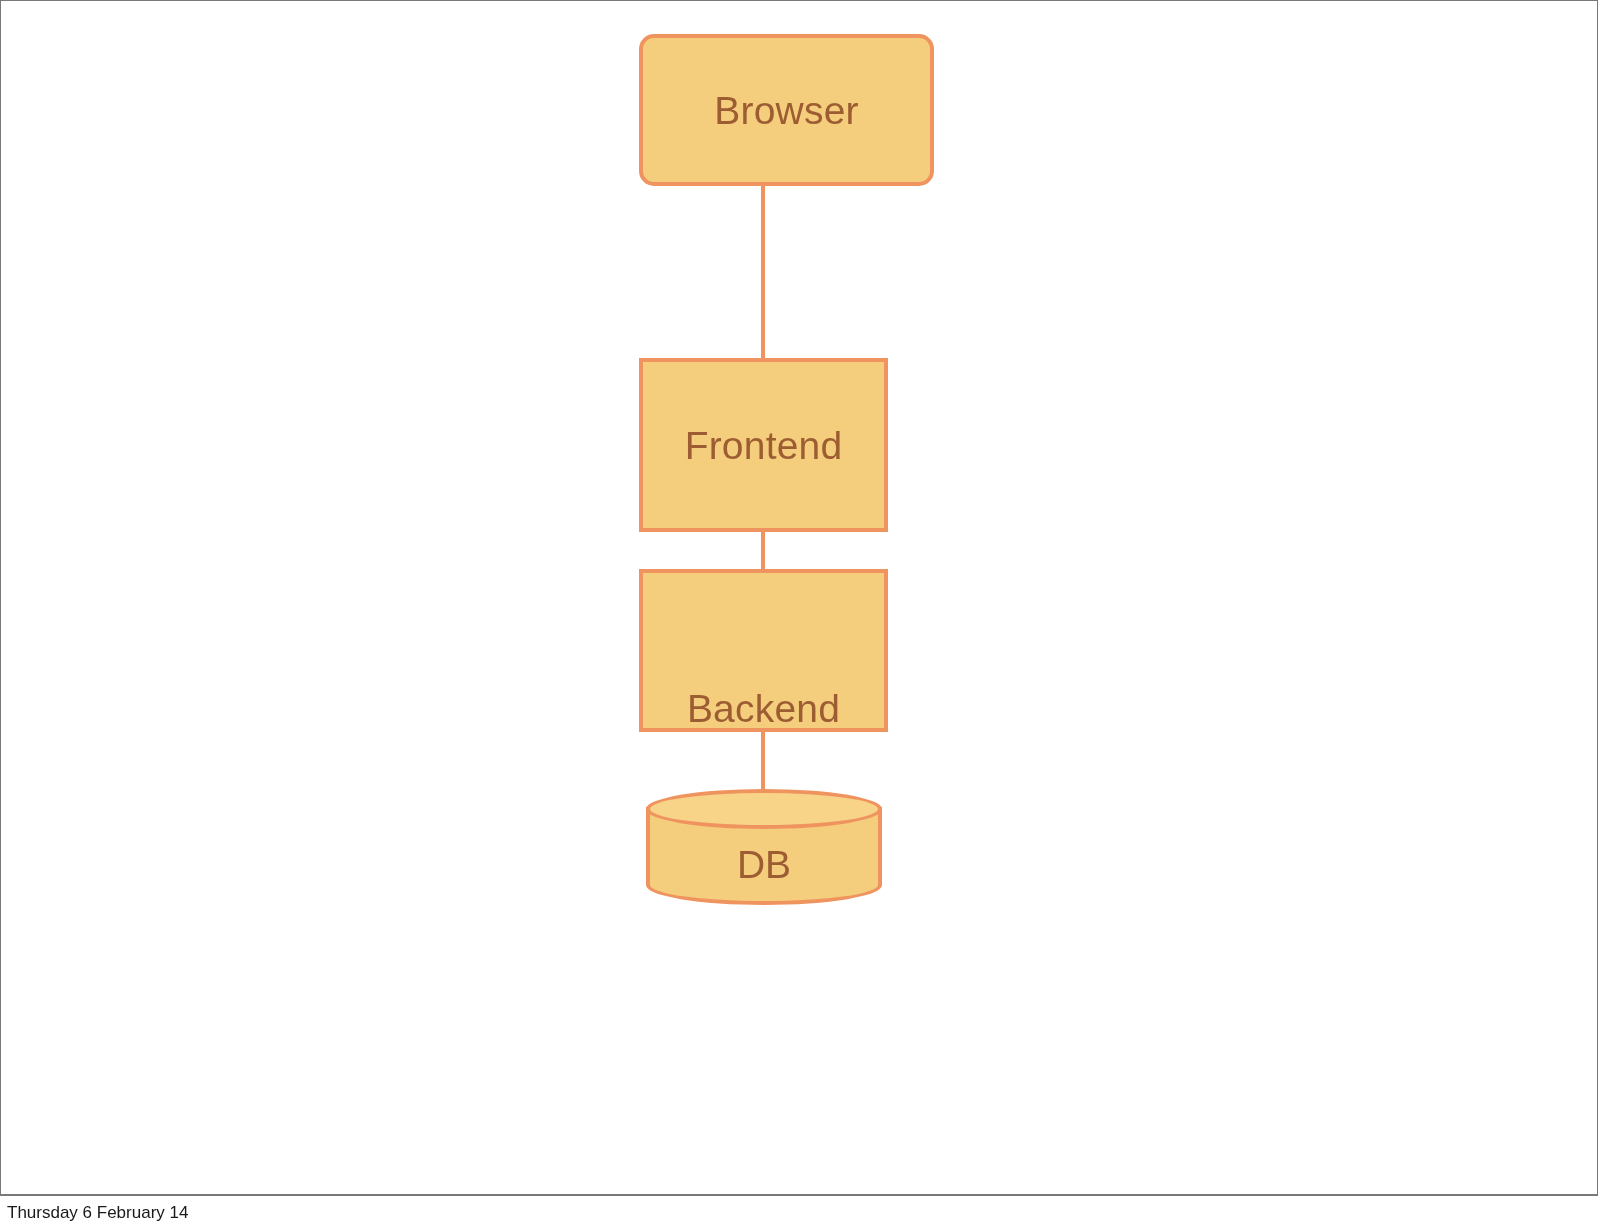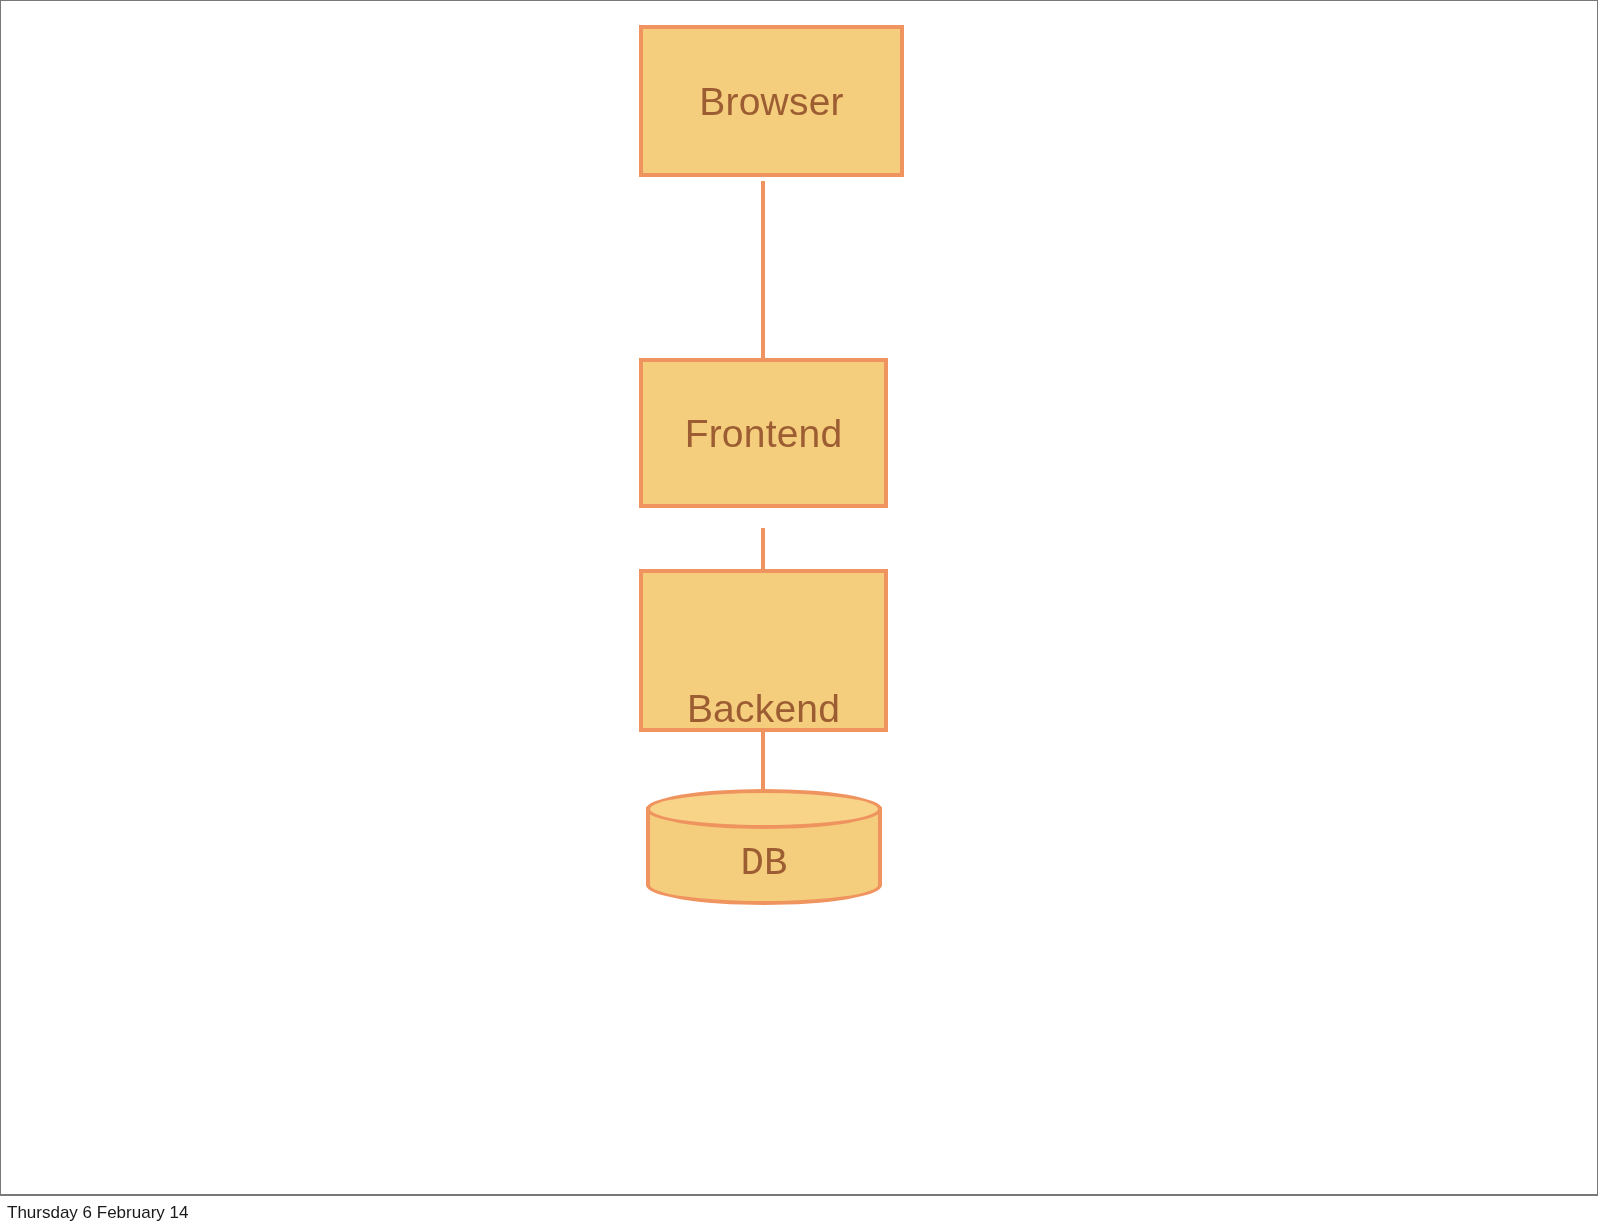--- a/index.html
+++ b/index.html
@@ -56,22 +56,22 @@
   }
   .node-label {
     color: #9c5d33;
     font-size: 39px;
     font-weight: 400;
     letter-spacing: 0.2px;
     line-height: 1;
     white-space: nowrap;
   }
 
-  #node-browser  { left: 638px; top: 24px;  width: 265px; height: 152px; }
-  #node-frontend { left: 638px; top: 357px; width: 249px; height: 150px; }
+  #node-browser  { left: 638px; top: 33px;  width: 295px; height: 152px; border-radius: 15px; }
+  #node-frontend { left: 638px; top: 357px; width: 249px; height: 174px; }
   #node-backend  { left: 638px; top: 568px; width: 249px; height: 163px; align-items: flex-end; }
 
   
   #node-db {
     position: absolute;
     left: 645px;
     top: 788px;
     width: 236px;
     height: 116px;
     z-index: 2;
@@ -105,21 +105,20 @@
     top: 38px;
     width: 236px;
     height: 74px;
     display: flex;
     align-items: center;
     justify-content: center;
     color: #9c5d33;
     font-size: 39px;
     line-height: 1;
     white-space: nowrap;
-    font-family: Liberation Mono, monospace;
   }
 
   
   .edge {
     position: absolute;
     width: 4px;
     background: #f0945f;
     z-index: 1;
   }
   #edge-browser-frontend { left: 760px; top: 180px; height: 181px; }

